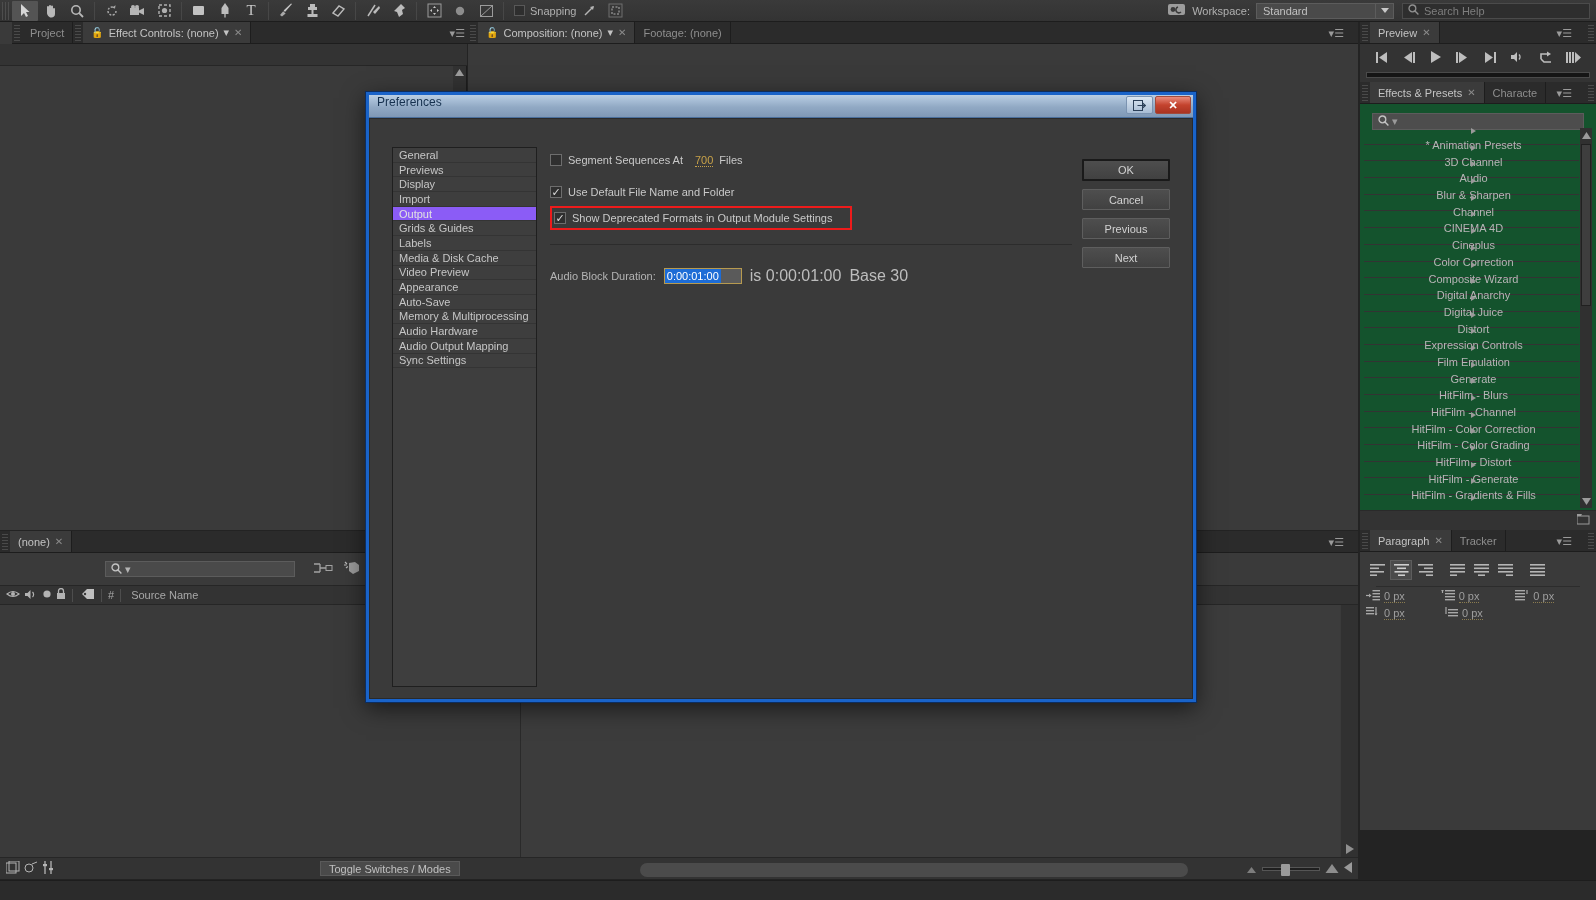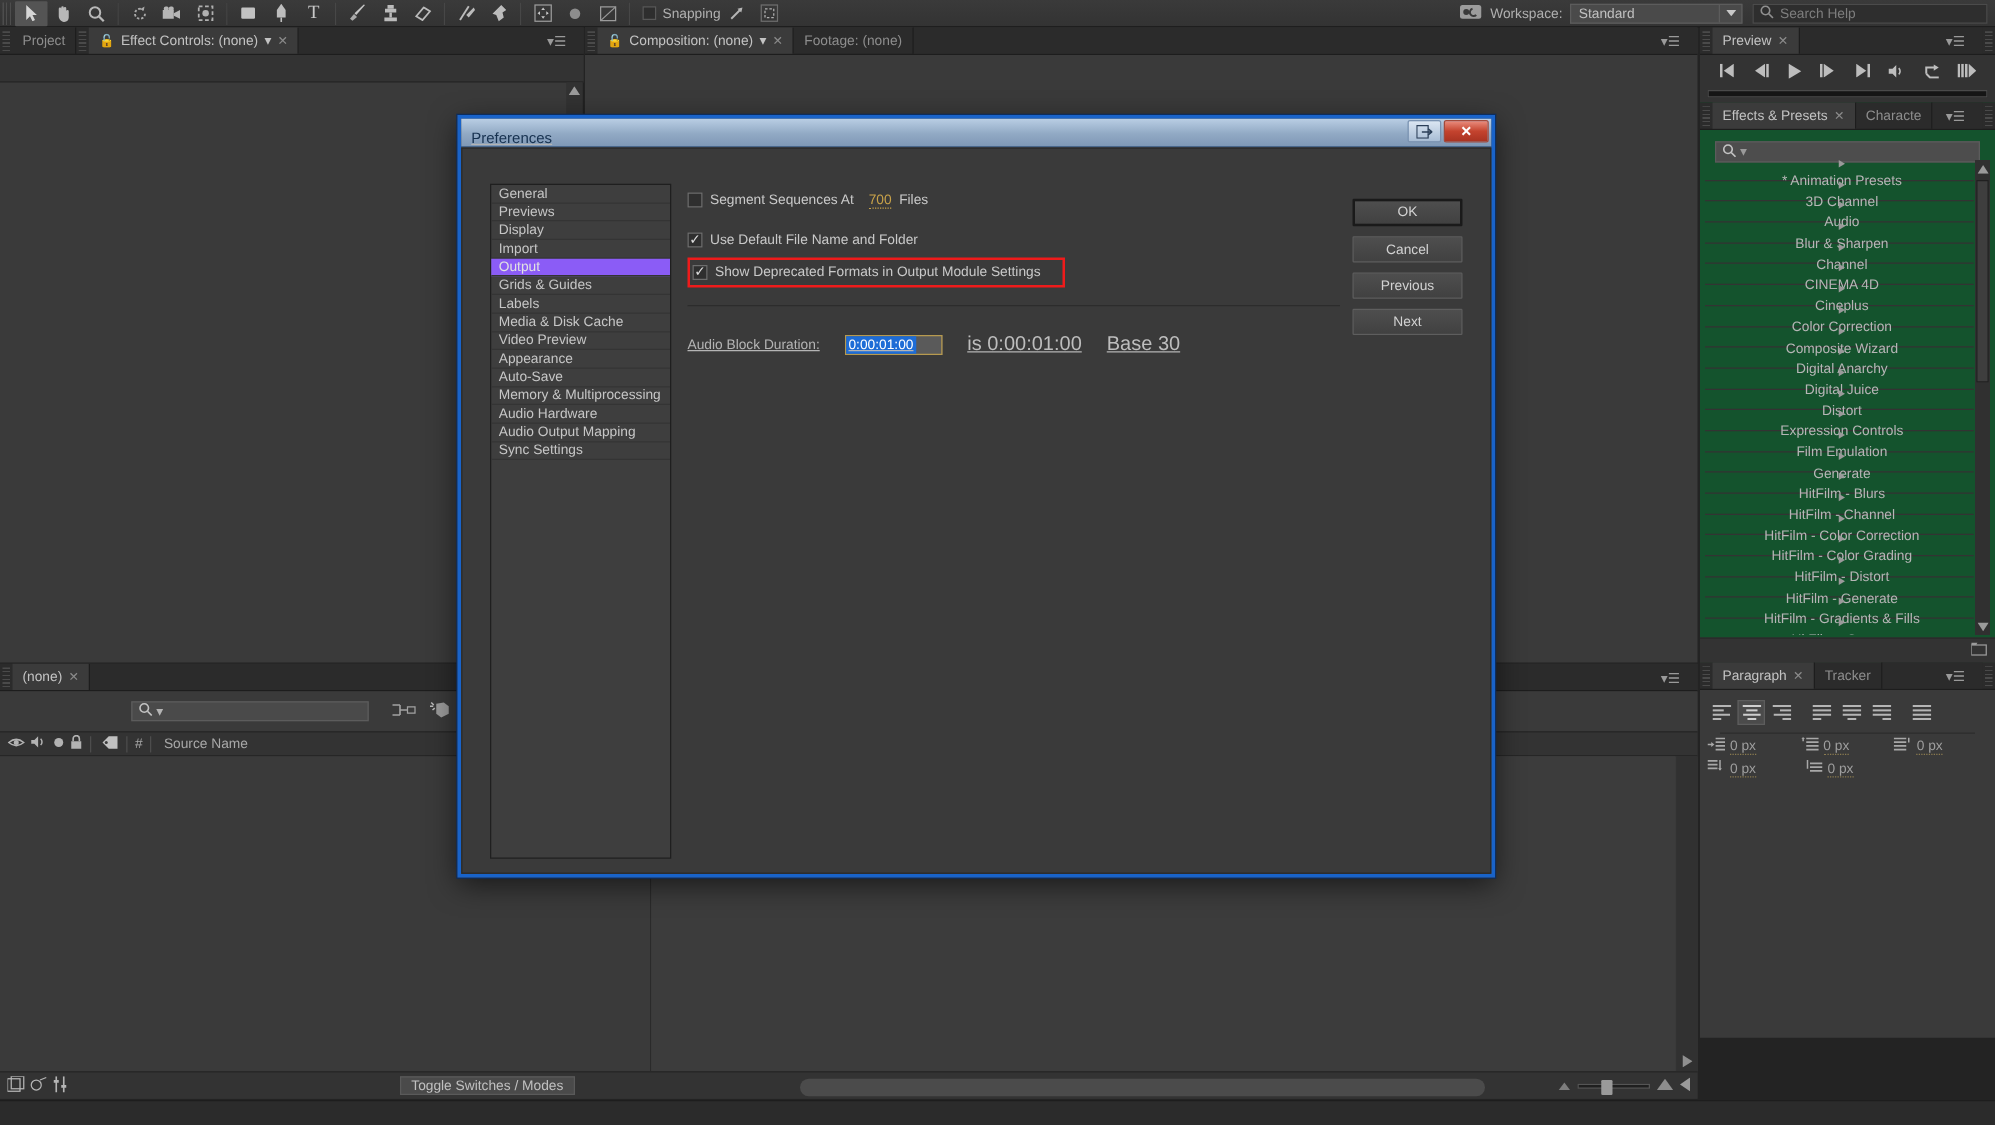--- a/index.html
+++ b/index.html
@@ -142,21 +142,21 @@
   
   #prefDialog {
     position:absolute; left:366px; top:92px; width:830px; height:610px;
     border:3px solid #1963c9;
     box-shadow:0 0 0 1px #0d2d5e, 0 6px 22px rgba(0,0,0,.6);
     background:#3a3a3a;
   }
   .dlg-title {
     height:23px; background:linear-gradient(#b9cee4,#91a9c4 55%,#7f98b6);
     border-bottom:1px solid #4a6f9c;
-    display:flex; align-items:flex-end; padding-left:8px; position:relative;text-decoration:underline;
+    display:flex; align-items:flex-start; padding-left:8px; position:relative;
   }
   .dlg-title .t { font-size:12px; color:#16314f; font-weight:normal; }
   .wbtns { position:absolute; right:2px; top:1px; display:flex; gap:2px; }
   .wbtn { width:27px; height:18px; display:flex; align-items:center; justify-content:center;
           border:1px solid #7b93b1; border-radius:2px;
           background:linear-gradient(#dbe6f2,#a7bcd4); color:#2b3f58; font-size:11px; }
   .wbtn.close { width:36px; border:1px solid #a24a3c;
                 background:linear-gradient(#e98b7c,#c4432e 50%,#a93322); color:#fff; font-weight:bold; }
   .dlg-body { position:absolute; left:0; right:0; top:23px; bottom:0; background:#3a3a3a;
               border:1px solid #2a2a2a; }
@@ -169,21 +169,21 @@
   .side-item.sel { background:#8b5cf6; color:#e2e2e2; }
   .content { position:absolute; left:180px; top:28px; right:130px; bottom:10px; }
   .crow { display:flex; align-items:center; gap:6px; height:22px; font-size:11px; color:#c9c9c9; }
   .cb { width:12px; height:12px; background:#2f2f2f; border:1px solid #6d6d6d;
         display:flex; align-items:center; justify-content:center; flex:0 0 auto; }
   .cb .ck { color:#ddd; font-size:11px; line-height:10px; }
   .numfield { color:#c8a249; border-bottom:1px dotted #c8a249; }
   .subnote { font-size:11px; color:#b8b8b8; padding-left:26px; }
   .hr { height:1px; background:#2c2c2c; margin:14px 0 0 0; width:522px; }
   .redbox { border:2px solid #ee1b1b; padding:1px 4px 1px 2px; width:302px; }
-  .abrow { display:flex; align-items:center; gap:20px; margin-top:22px; font-size:11px;text-decoration:underline; }
+  .abrow { display:flex; align-items:center; gap:8px; margin-top:22px; font-size:11px; }
   .tcfield { width:78px; height:16px; border:1px solid #b79a4f; background:#5a5a5a;
              display:flex; align-items:center; }
   .tcsel { background:#1d6cd6; color:#fff; font-size:11px; padding:0 2px; line-height:14px; }
   .smallnote { font-size:16px; color:#bdbdbd; }
   .btns { position:absolute; right:22px; top:40px; width:88px; }
   .dbtn { width:88px; height:21px; margin-bottom:8px;
           background:linear-gradient(#4e4e4e,#414141); border:1px solid #5e5e5e;
           display:flex; align-items:center; justify-content:center;
           font-size:11px; color:#d2d2d2; border-radius:1px; }
   .dbtn.primary { border:2px solid #1a1a1a; height:22px; }
@@ -338,21 +338,21 @@
         <svg width="11" height="11" viewBox="0 0 11 11">
             <circle cx="4.4" cy="4.4" r="3.4" fill="none" stroke="#8f8f8f" stroke-width="1.3"></circle>
             <line x1="7" y1="7" x2="10.4" y2="10.4" stroke="#8f8f8f" stroke-width="1.4"></line>
           </svg>
       </span>
       <span>Search Help</span>
     </div>
   </div>
 
   <div class="panel" id="projPanel">
-    <div class="tabbar" style="left:0;top:0;width:467px;">
+    <div class="tabbar" style="left:12px;top:0;width:467px;">
       <div class="pgrip"></div>
       <div class="tab">
         <span>Project</span>
       </div>
       <div class="pgrip"></div>
       <div class="tab active">
         <span class="lock">🔓</span>
         <span>Effect Controls: (none)</span>
         <span>▾</span>
         <span class="x">✕</span>

